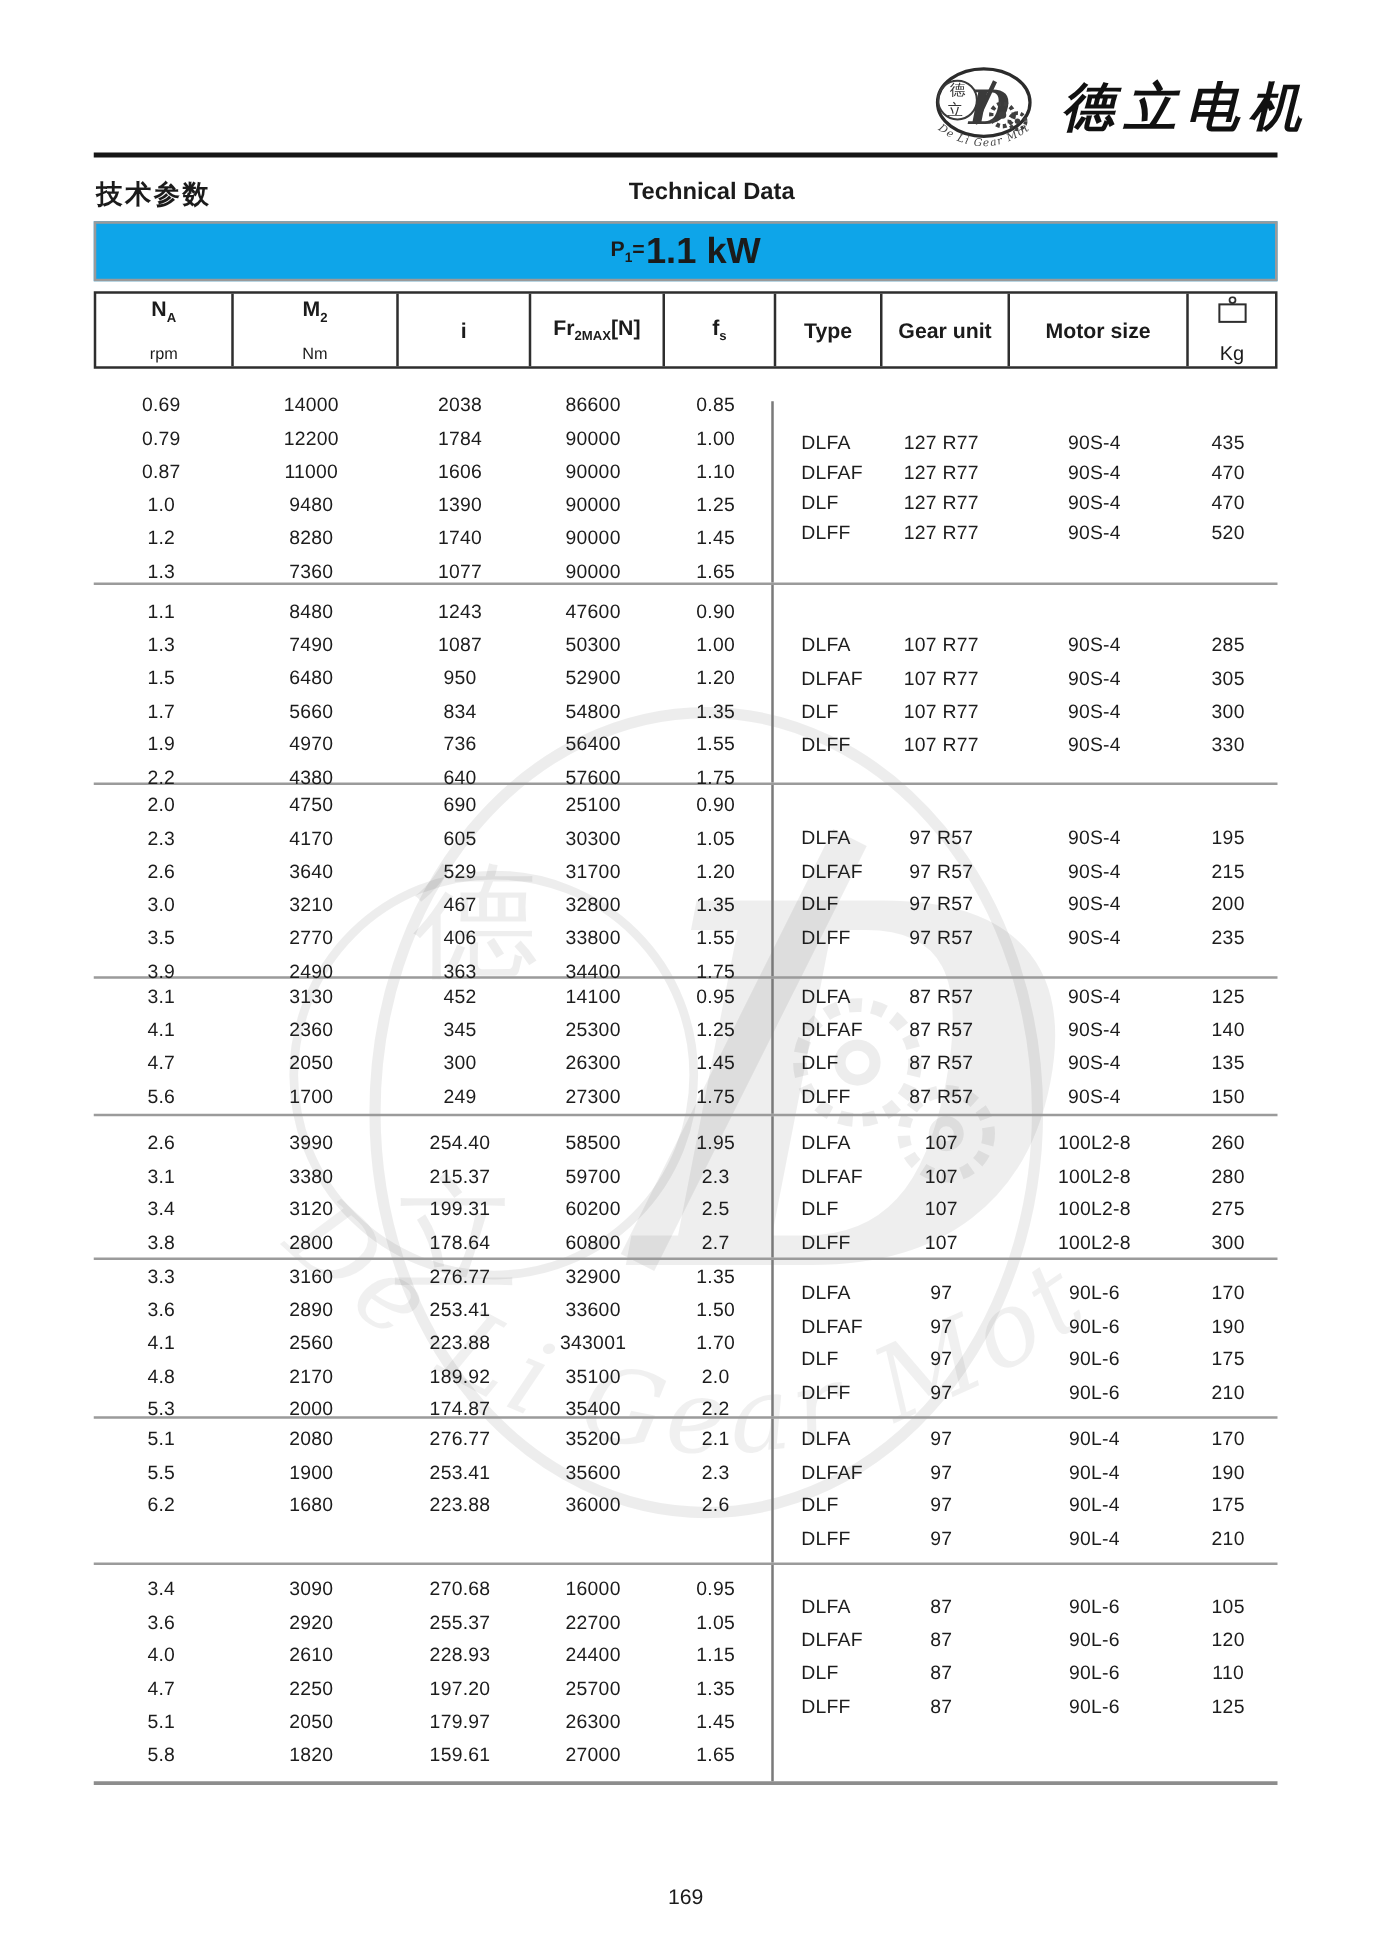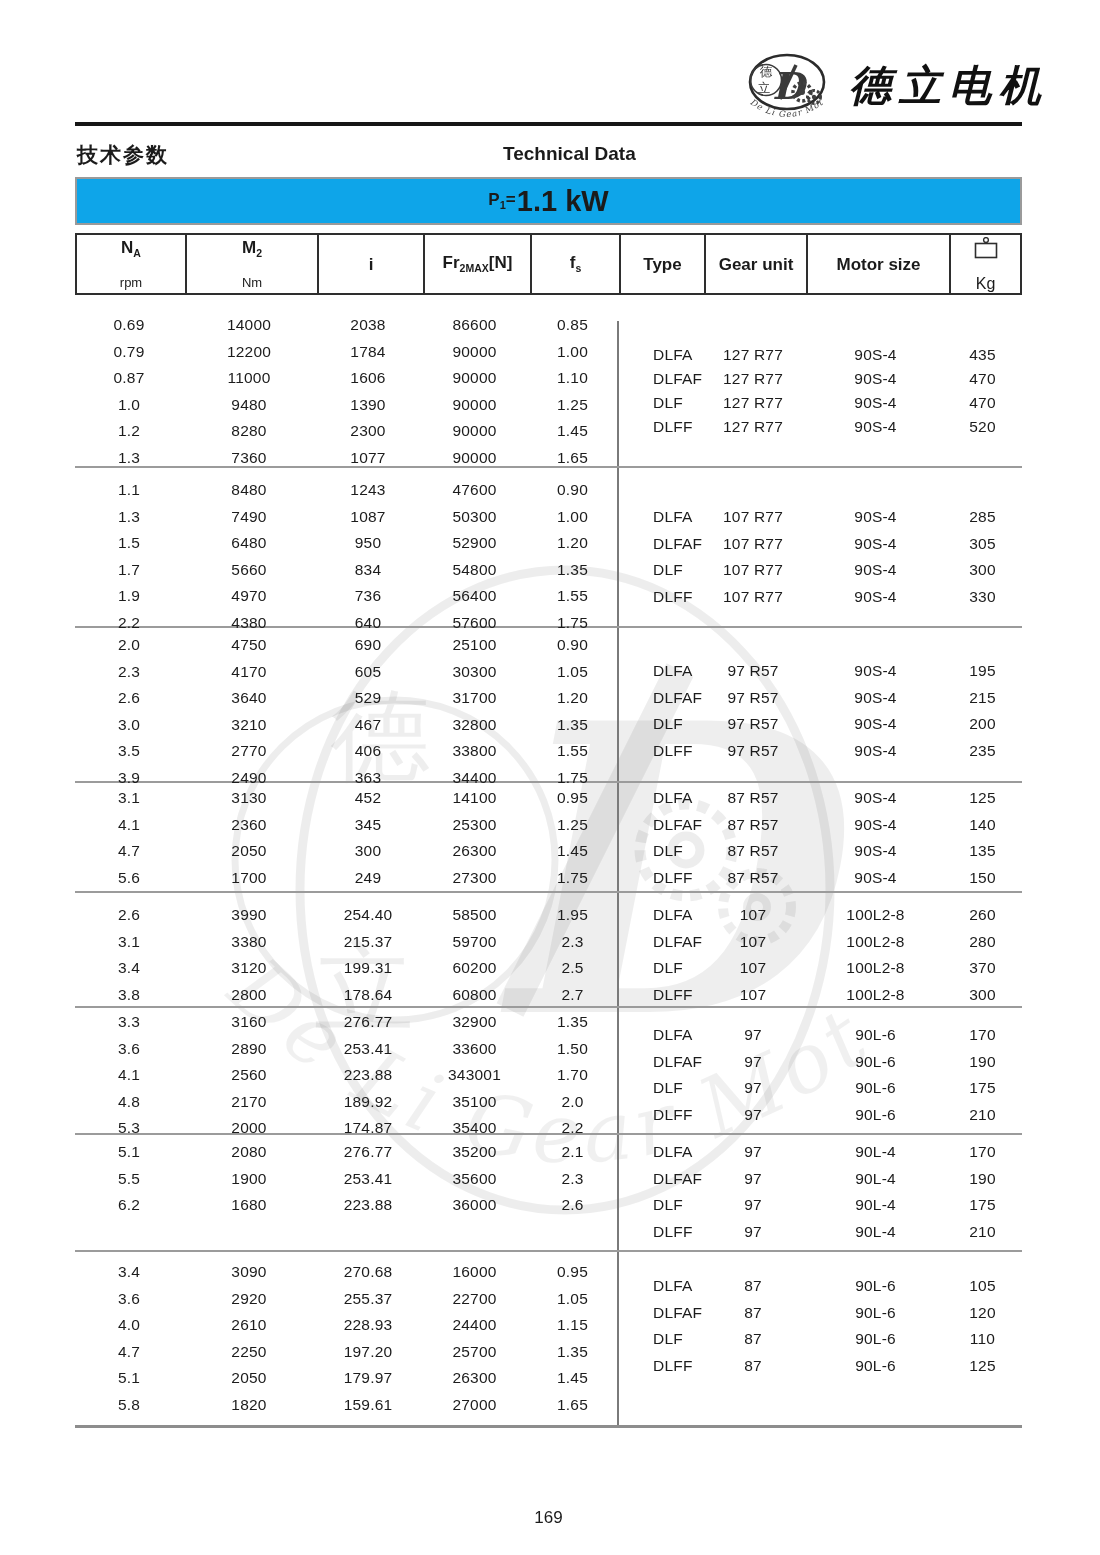--- a/index.html
+++ b/index.html
@@ -57,21 +57,21 @@
   .b4 .left-rows{padding-top:2px;}   .b4 .right-rows{padding-top:2px;}
   .b5 .left-rows{padding-top:9px;}   .b5 .right-rows{padding-top:9px;}
   .b6 .left-rows{padding-top:1px;}   .b6 .right-rows{padding-top:14px;}
   .b7 .left-rows{padding-top:4px;}   .b7 .right-rows{padding-top:4px;}
   .b8 .left-rows{padding-top:7px;}   .b8 .right-rows{padding-top:21px;}
 
   .trow{display:flex;height:26.5px;flex:0 0 26.5px;align-items:center;font-size:15.5px;letter-spacing:0.2px;color:#1c1c1c;}
   .b1 .right-rows .trow{height:24px;flex:0 0 24px;}
   .trow span{display:block;text-align:center;box-sizing:border-box;}
   .lc0{width:108px;} .lc1{width:132px;} .lc2{width:106px;} .lc3{width:107px;} .lc4{width:89px;}
-  .rc0{width:85px;text-align:left !important;padding-left:36px;}
+  .rc0{width:85px;text-align:left !important;padding-left:24px;}
   .rc1{width:102px;} .rc2{width:143px;} .rc3{width:71px;}
 
   .pagenum{position:absolute;left:75px;top:1508px;width:947px;text-align:center;font-size:17px;z-index:2;}
   .wm-serif{font-family:"DejaVu Serif","Liberation Serif",serif;}
 </style>
 </head>
 <body>
 
 <div class="page">
 
@@ -193,21 +193,21 @@
           <div class="trow">
             <span class="lc0">1.0</span>
             <span class="lc1">9480</span>
             <span class="lc2">1390</span>
             <span class="lc3">90000</span>
             <span class="lc4">1.25</span>
           </div>
           <div class="trow">
             <span class="lc0">1.2</span>
             <span class="lc1">8280</span>
-            <span class="lc2">2300</span>
+            <span class="lc2">1740</span>
             <span class="lc3">90000</span>
             <span class="lc4">1.45</span>
           </div>
           <div class="trow">
             <span class="lc0">1.3</span>
             <span class="lc1">7360</span>
             <span class="lc2">1077</span>
             <span class="lc3">90000</span>
             <span class="lc4">1.65</span>
           </div>
@@ -482,21 +482,21 @@
           <div class="trow">
             <span class="rc0">DLFAF</span>
             <span class="rc1">107</span>
             <span class="rc2">100L2-8</span>
             <span class="rc3">280</span>
           </div>
           <div class="trow">
             <span class="rc0">DLF</span>
             <span class="rc1">107</span>
             <span class="rc2">100L2-8</span>
-            <span class="rc3">370</span>
+            <span class="rc3">275</span>
           </div>
           <div class="trow">
             <span class="rc0">DLFF</span>
             <span class="rc1">107</span>
             <span class="rc2">100L2-8</span>
             <span class="rc3">300</span>
           </div>
         </div>
       </section>
     <section class="block b6">

